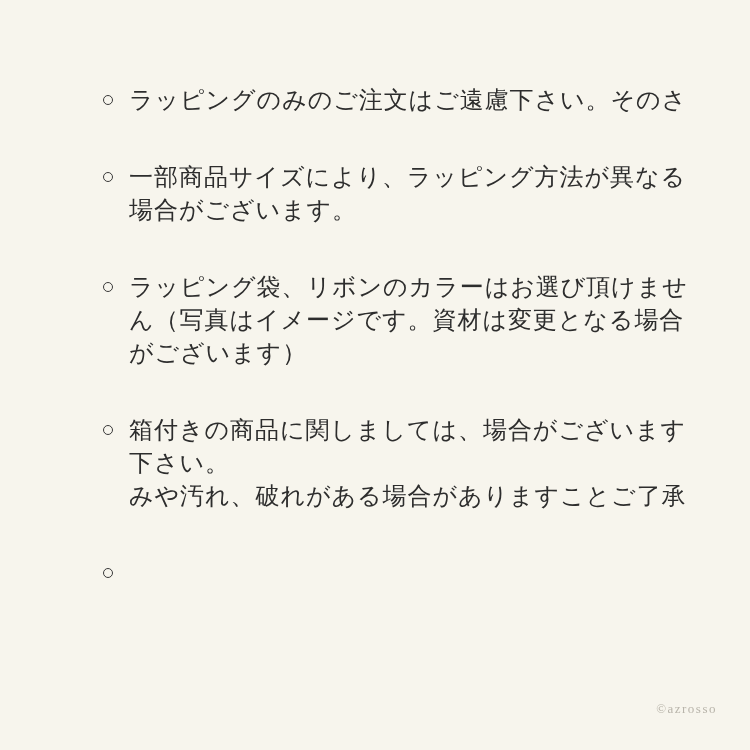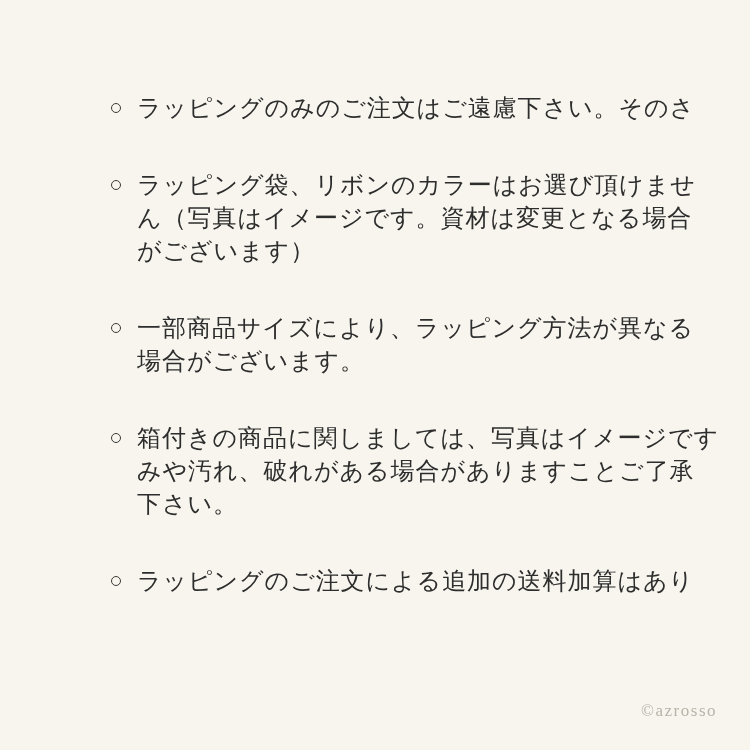--- a/index.html
+++ b/index.html
@@ -16,21 +16,21 @@
   }
   .canvas {
     position: absolute;
     inset: 0;
   }
   .notes {
     position: absolute;
     left: 103px;
     top: 84px;
     width: 560px;
-    margin: 8px;
+    margin: 0;
     padding: 0;
     list-style: none;
   }
   .note {
     display: flex;
     align-items: flex-start;
     margin: 0 0 44px 0;
   }
   .bullet {
     flex: 0 0 auto;
@@ -50,21 +50,21 @@
     letter-spacing: 0.04em;
   }
   .line {
     white-space: nowrap;
   }
   .watermark {
     position: absolute;
     top: 701px;
     right: 33px;
     color: #b8b4aa;
-    font-size: 17px;
+    font-size: 13px;
     letter-spacing: 1.5px;
     font-family: "Liberation Serif", "DejaVu Serif", serif;
   }
 </style>
 </head>
 <body>
 
 <div class="canvas">
 
   <ul class="notes">
@@ -72,47 +72,46 @@
     <li class="note">
       <span class="bullet"></span>
       <div class="lines">
         <div class="line">ラッピングのみのご注文はご遠慮下さい。そのさ</div>
       </div>
     </li>
 
     <li class="note">
       <span class="bullet"></span>
       <div class="lines">
+        <div class="line">一部商品サイズにより、ラッピング方法が異なる</div>
+        <div class="line">場合がございます。</div>
+      </div>
+    </li>
+
+    <li class="note">
+      <span class="bullet"></span>
+      <div class="lines">
         <div class="line">ラッピング袋、リボンのカラーはお選び頂けませ</div>
         <div class="line">ん（写真はイメージです。資材は変更となる場合</div>
         <div class="line">がございます）</div>
       </div>
     </li>
 
     <li class="note">
       <span class="bullet"></span>
       <div class="lines">
-        <div class="line">一部商品サイズにより、ラッピング方法が異なる</div>
-        <div class="line">場合がございます。</div>
+        <div class="line">箱付きの商品に関しましては、場合がございます</div>
+        <div class="line">下さい。</div>
+        <div class="line">みや汚れ、破れがある場合がありますことご了承</div>
       </div>
     </li>
 
     <li class="note">
       <span class="bullet"></span>
       <div class="lines">
-        <div class="line">箱付きの商品に関しましては、写真はイメージです</div>
-        <div class="line">みや汚れ、破れがある場合がありますことご了承</div>
-        <div class="line">下さい。</div>
-      </div>
-    </li>
-
-    <li class="note">
-      <span class="bullet"></span>
-      <div class="lines">
-        <div class="line">ラッピングのご注文による追加の送料加算はあり</div>
       </div>
     </li>
 
   </ul>
 
   <div class="watermark">©azrosso</div>
 
 </div>
 
 </body></html>

